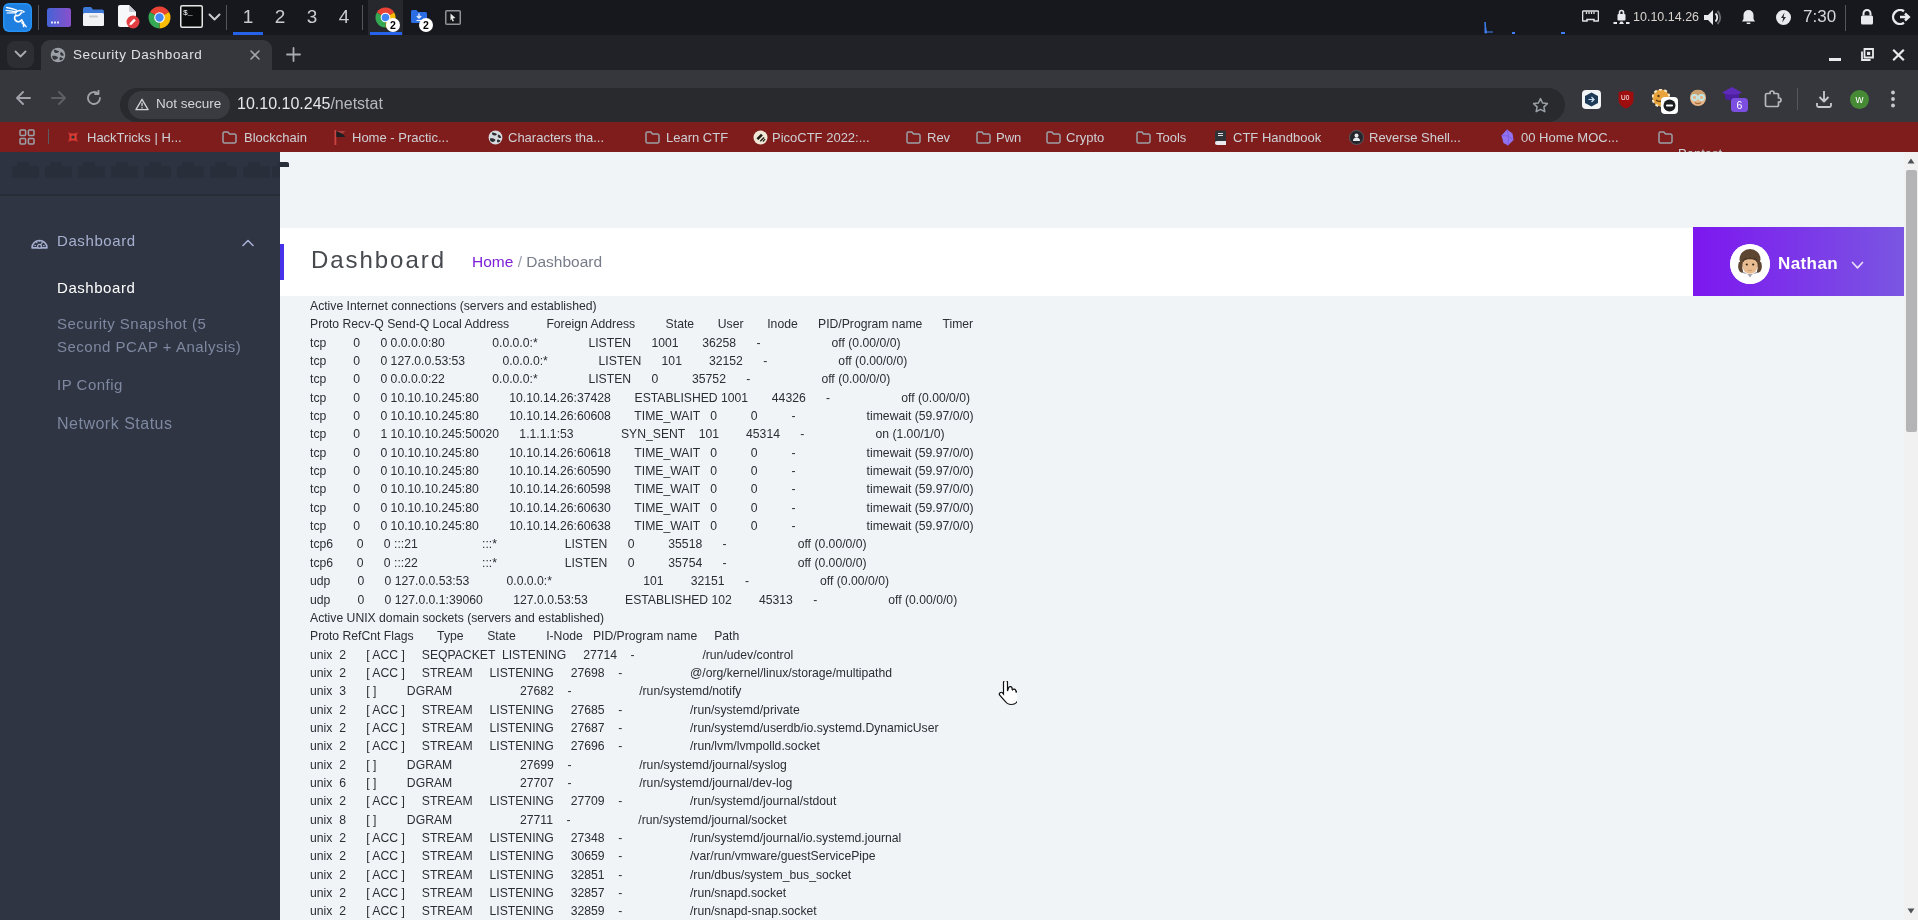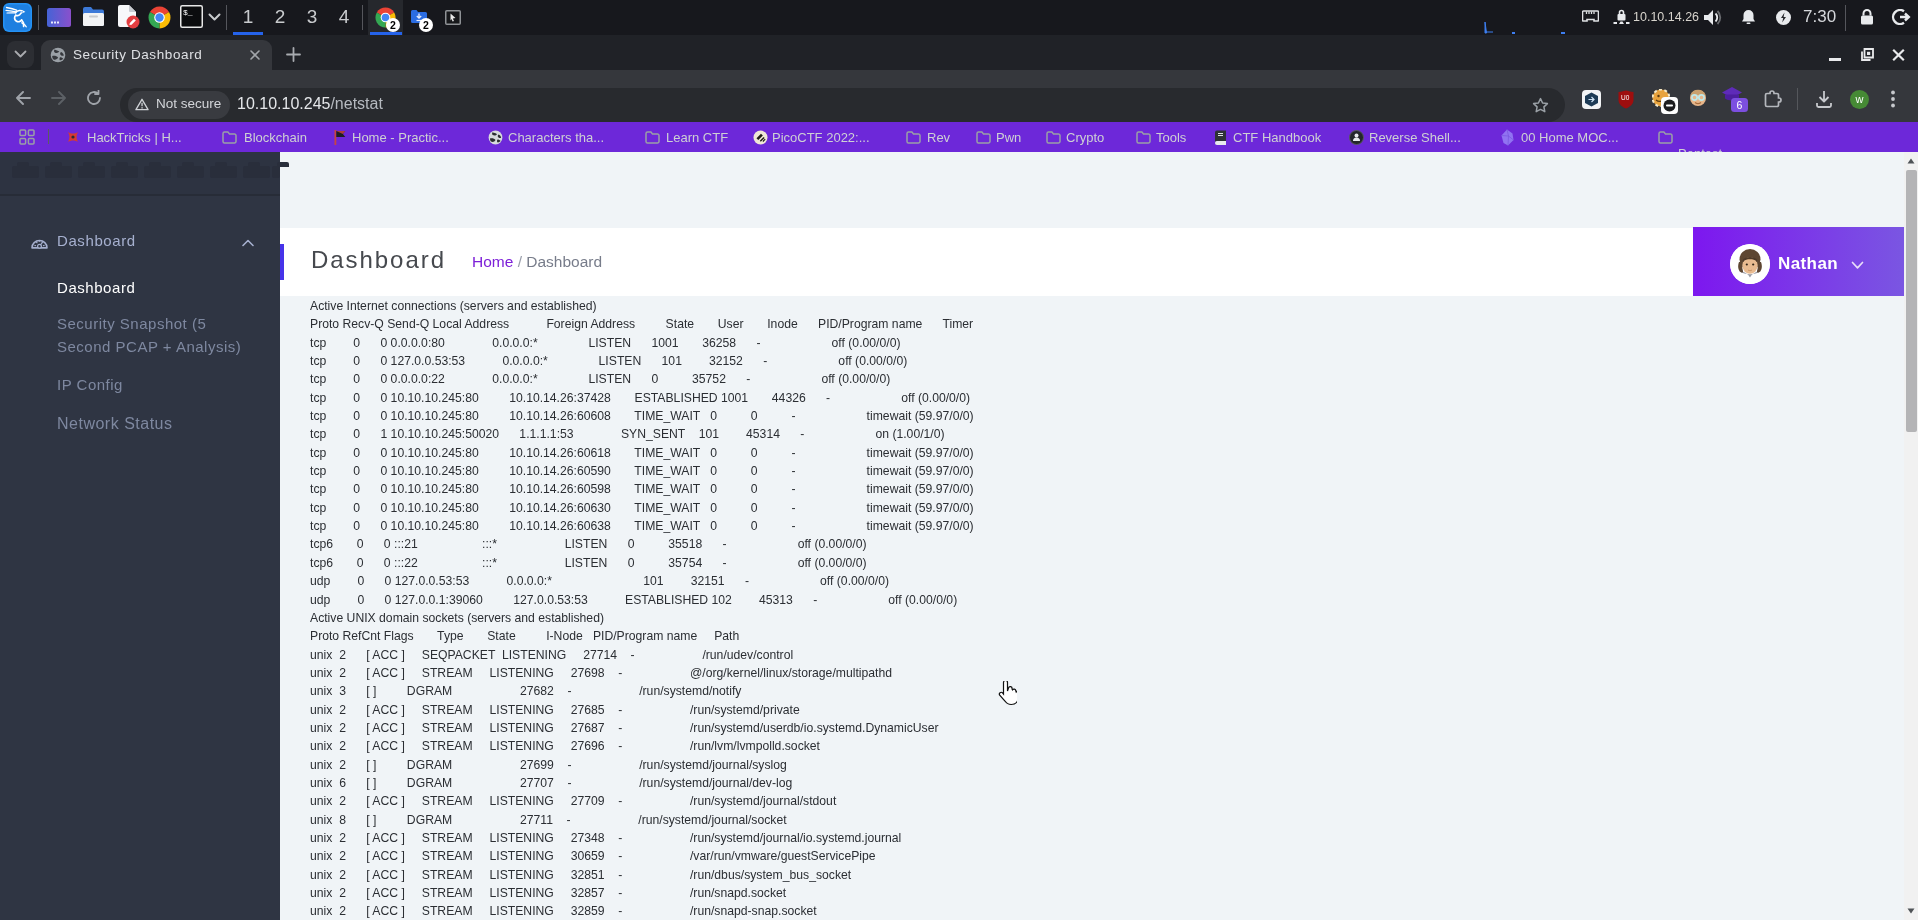--- a/index.html
+++ b/index.html
@@ -13,21 +13,21 @@
   .wsline { position:absolute; height:3px; background:#2563eb; }
   .badge2 { position:absolute; width:14px; height:14px; border-radius:50%; background:#fff; color:#000; font-size:10.5px; font-weight:700; text-align:center; line-height:14.5px; }
 
   
   #tabstrip { position:absolute; left:0; top:35px; width:1918px; height:35px; background:#202227; }
   #tab { position:absolute; left:41px; top:40px; width:231px; height:30px; background:#35373c; border-radius:9px 9px 0 0; }
   #tabchev { position:absolute; left:7px; top:41px; width:27px; height:27px; background:#2c2e33; border-radius:8px; }
   #toolbar { position:absolute; left:0; top:70px; width:1918px; height:52px; background:#35373c; }
   #urlpill { position:absolute; left:120px; top:88px; width:1445px; height:34px; background:#282a2e; border-radius:17px; }
   #nschip { position:absolute; left:8px; top:3px; width:102px; height:28px; background:#393b40; border-radius:14px; }
-  #bookbar { position:absolute; left:0; top:122px; width:1918px; height:30px; background:#6d28d9; }
+  #bookbar { position:absolute; left:0; top:122px; width:1918px; height:30px; background:#7f1d1d; }
   .bktext { color:#ced0d4; font-size:13px; }
 
   
   #page { position:absolute; left:0; top:152px; width:1918px; height:768px; background:#f0f4f7; }
   #sidebar { position:absolute; left:0; top:0; width:280px; height:768px; background:#2f3543; }
   #sbtop { position:absolute; left:0; top:0; width:280px; height:44px; background:#2d3341; border-bottom:2px solid #272c37; }
   #main { position:absolute; left:280px; top:0; width:1624px; height:768px; }
   #topbar { position:absolute; left:0; top:0; width:1624px; height:75px; background:#ffffff; border-bottom:1px solid #ebebf1; }
   #searchpill { position:absolute; left:83px; top:18px; width:359px; height:40px; border-radius:20px; background:#eeeaf7; }
   #titlebar { position:absolute; left:0; top:76px; width:1624px; height:68px; background:#ffffff; }

